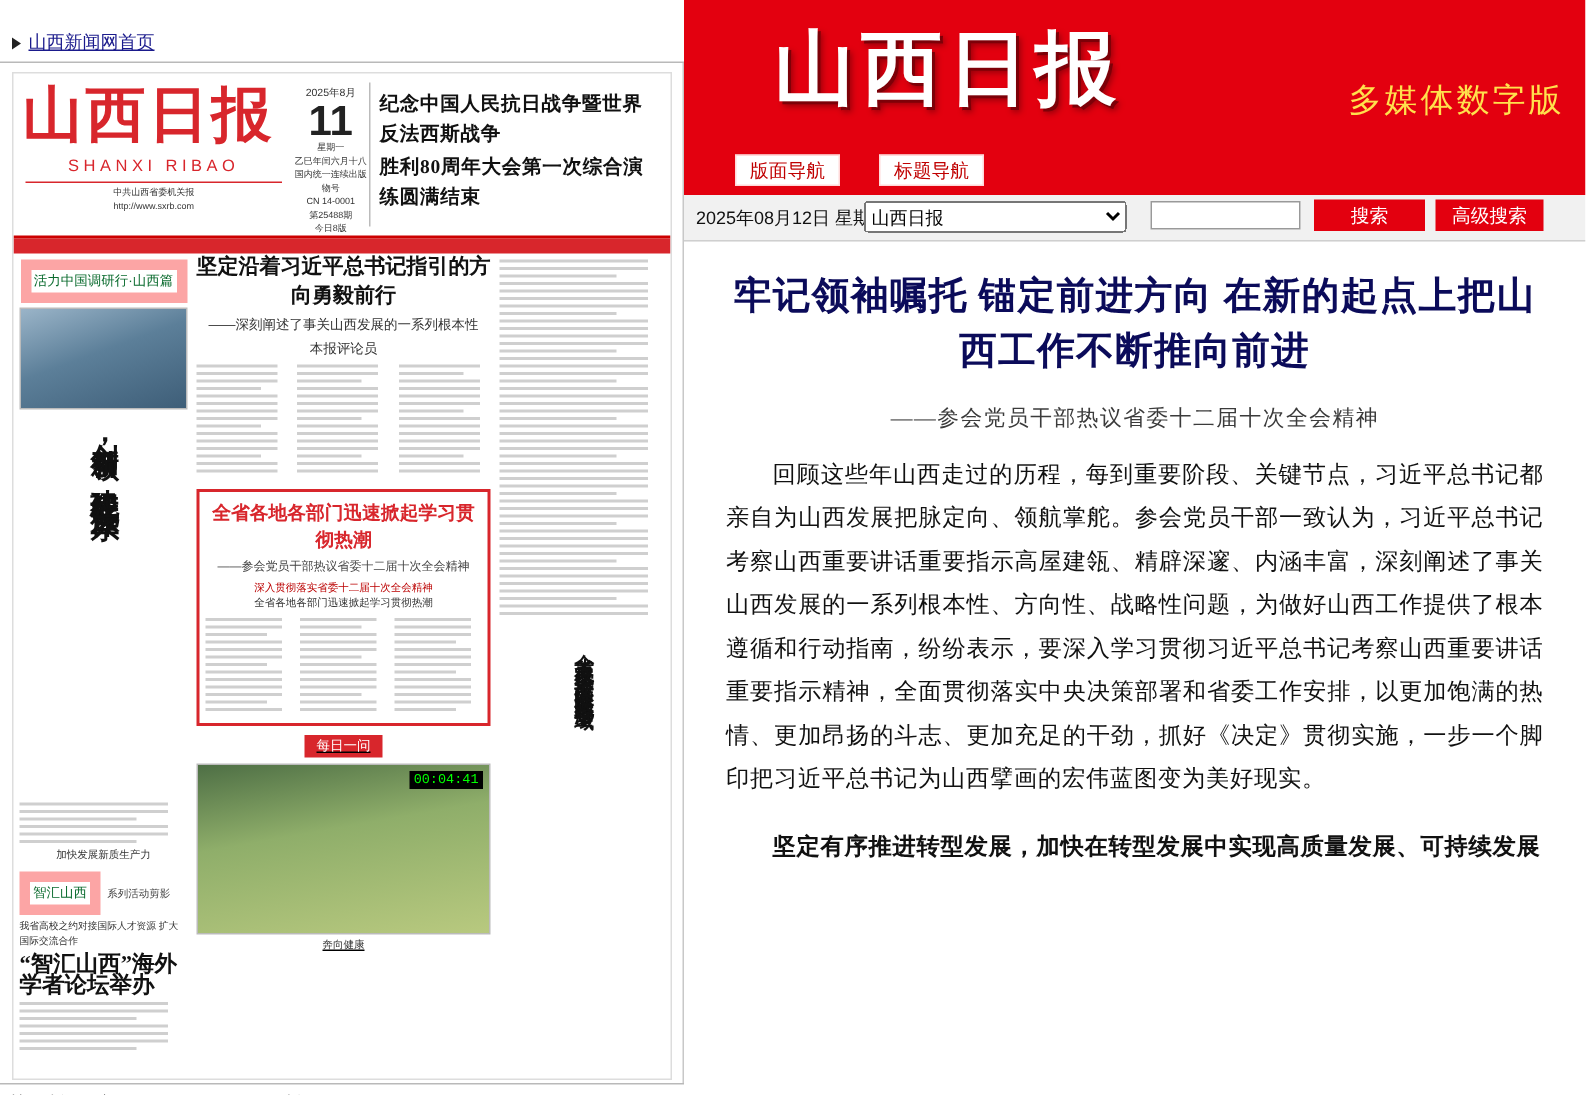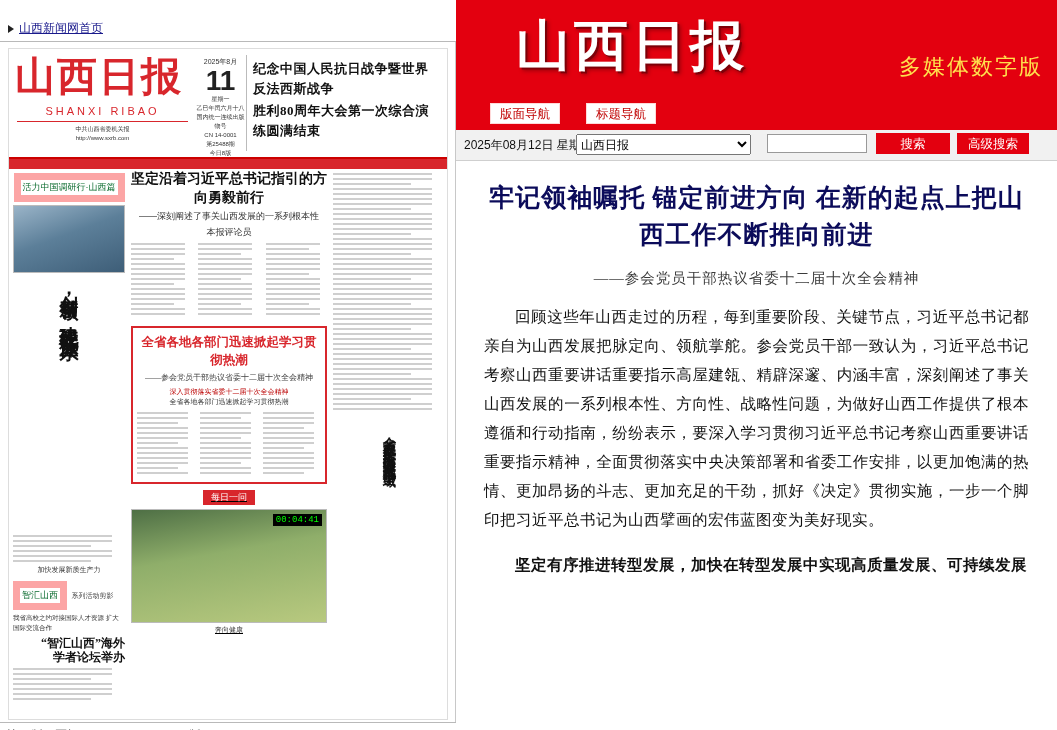--- a/index.html
+++ b/index.html
@@ -453,21 +453,21 @@
               <i class="m"></i>
               <i class="m"></i>
               <i class="s"></i>
           </div>
           <div style="font-size:7px;text-align:center;color:#333;margin-top:2px;">加快发展新质生产力</div>
           <div style="margin-top:6px;">
             <span class="greenbadge">智汇山西</span>
             <span style="font-size:7px;color:#444;">系列活动剪影</span>
           </div>
           <div style="font-size:6.5px;color:#333;line-height:10px;margin-top:3px;">我省高校之约对接国际人才资源 扩大国际交流合作</div>
-          <div style="font-family:'Liberation Serif',serif;font-weight:bold;font-size:12px;text-align:right;color:#111;margin-top:3px;line-height:14px;margin-left:26px;">“智汇山西”海外学者论坛举办</div>
+          <div style="font-family:'Liberation Serif',serif;font-weight:bold;font-size:15px;text-align:left;color:#111;margin-top:3px;line-height:14px;">“智汇山西”海外学者论坛举办</div>
           <div class="fakelines">
             <i class="m"></i>
               <i class="m"></i>
               <i class="s"></i>
               <i class="m"></i>
               <i class="m"></i>
               <i class="m"></i>
               <i class="s"></i>
           </div>
         </div>

